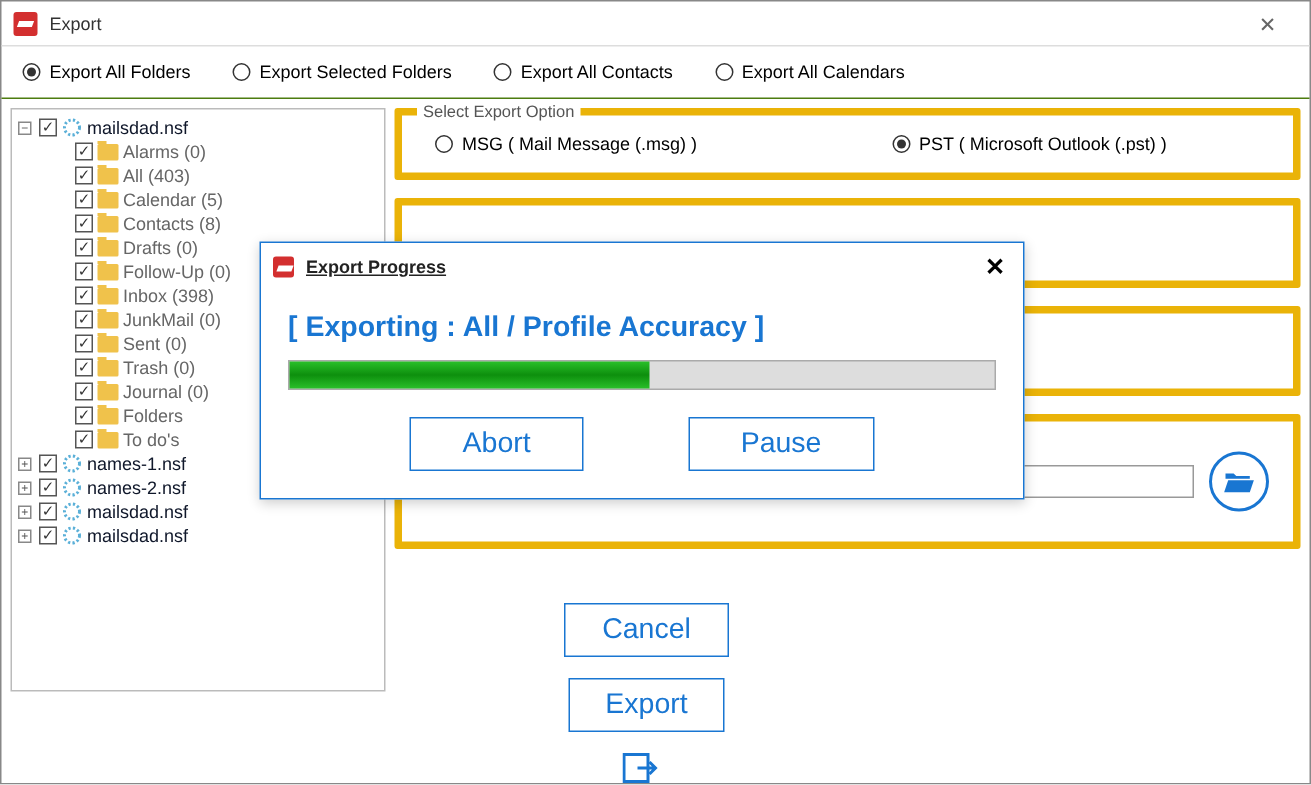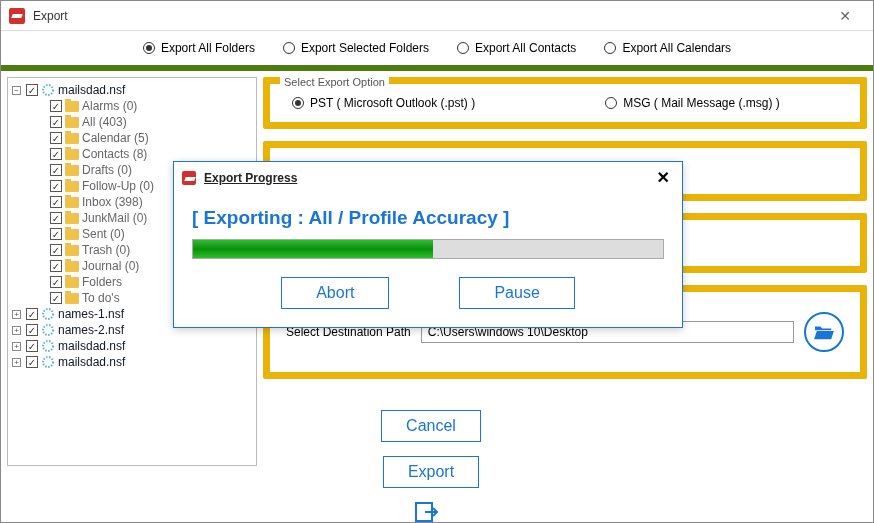--- a/index.html
+++ b/index.html
@@ -4,49 +4,49 @@
 <style>
 * { box-sizing: border-box; font-family: 'Segoe UI', Tahoma, sans-serif; font-size: 12px; }
 body { margin: 0; padding: 0; background: #fff; }
 .window { width: 874px; height: 523px; border: 1px solid #888; background: #fff; position: relative; }
 .titlebar { height: 30px; display: flex; align-items: center; padding: 0 8px; border-bottom: 1px solid #ddd; }
 .app-icon { width: 16px; height: 16px; background: #d32f2f; border-radius: 2px; margin-right: 8px; position:relative; }
 .app-icon::after { content:''; position:absolute; left:3px; top:6px; width:10px; height:4px; background:#fff; transform: skewX(-20deg); }
 .title-text { flex: 1; color: #333; }
 .win-close { width: 40px; height: 28px; display: flex; align-items: center; justify-content: center; font-size: 14px; color: #666; cursor:pointer; }
 
-.optionbar { padding: 10px 14px; display: flex; gap: 28px; border-bottom: 6px solid #4d7c0f; align-items:center;justify-content:center; }
+.optionbar { padding: 10px 14px; display: flex; gap: 28px; border-bottom: 1px solid #4d7c0f; align-items:center; }
 .radio { display: flex; align-items: center; gap: 6px; cursor:pointer; }
 .radio .circ { width:12px; height:12px; border:1px solid #333; border-radius:50%; display:flex; align-items:center; justify-content:center; }
 .radio .circ.sel::after { content:''; width:6px; height:6px; border-radius:50%; background:#333; }
 
 .body-row { display:flex; height: calc(100% - 30px - 40px - 50px); }
 .tree-pane { width: 250px; border:1px solid #bbb; margin:6px; padding:4px 2px; overflow:auto; }
 .tree-item { display:flex; align-items:center; gap:3px; padding:1px 0; white-space:nowrap; }
 .indent0 { padding-left: 2px; } .indent1b { padding-left: 40px;}
 .exp-box { width:9px; height:9px; border:1px solid #888; font-size:8px; line-height:7px; text-align:center; color:#555; margin-right:2px; }
 .cb { width:12px; height:12px; border:1px solid #555; display:inline-flex; align-items:center; justify-content:center; font-size:10px; color:#333; }
 .nsf-icon { width:14px; height:14px; display:inline-block; }
 .nsf-icon svg { width:14px; height:14px; }
 .folder-icon { width:14px; height:11px; background:#f0c24b; border-radius:1px; position:relative; display:inline-block; }
 .folder-icon::before { content:''; position:absolute; top:-2px; left:0; width:6px; height:2px; background:#f0c24b; }
 .tree-label { color:#666; }
 .tree-label.root { color:#0f172a; }
 
 .right-pane { flex:1; margin:6px 6px 6px 0; position:relative; }
-.fieldset { border:7px solid #eab308; border-radius:2px; padding:12px; margin-bottom:12px; position:relative; }
+.fieldset { border:5px solid #eab308; border-radius:2px; padding:12px; margin-bottom:12px; position:relative; }
 .fieldset-legend { position:absolute; top:-8px; left:10px; background:#fff; padding:0 4px; color:#555; font-size:11px;}
 .export-opts { display:flex; gap:130px; padding-left:10px; }
 .dest-row { display:flex; align-items:center; gap:10px; padding:8px 4px; }
 .dest-input { flex:1; border:1px solid #999; padding:3px 6px; height:22px; }
 .browse-btn { width:40px; height:40px; border:2px solid #1976d2; border-radius:50%; display:flex; align-items:center; justify-content:center; cursor:pointer; }
 .browse-btn svg { width:22px; height:18px; }
 
 .footer { position:absolute; bottom:0; left:0; right:0; height:50px; display:flex; justify-content:flex-end; align-items:center; gap:14px; padding-right:12px; border-top:1px solid transparent;flex-direction:column; }
-.btn { border:1px solid #1976d2; color:#1976d2; background:#fff; padding:6px 24px; cursor:pointer; font-size:16px; }
+.btn { border:1px solid #1976d2; color:#1976d2; background:#fff; padding:6px 24px; cursor:pointer; font-size:19px; }
 .exp-arrow { width:26px; height:26px; display:flex; align-items:center; justify-content:center; margin-left:-6px;}
 .exp-arrow svg { width:26px; height:20px; }
 
 .modal { position:absolute; left:172px; top:160px; width:510px; border:1px solid #1976d2; background:#fff; box-shadow:0 2px 8px rgba(0,0,0,0.2); z-index:10; }
 .modal-title { display:flex; align-items:center; padding:6px 8px; }
 .modal-title .app-icon { width:14px; height:14px; }
 .modal-title-text { font-weight:bold; flex:1; color:#222;text-decoration:underline; }
 .modal-close { font-size:16px; font-weight:bold; cursor:pointer; padding:0 4px; }
 .modal-body { padding:8px 18px 18px; }
 .export-label { color:#1976d2; font-weight:bold; margin:6px 0 10px; font-size:19px; }
@@ -196,26 +196,26 @@
             <span class="tree-label root">mailsdad.nsf</span>
           </div>
         </div>
     </div>
 
     <div class="right-pane">
       <div class="fieldset">
         <span class="fieldset-legend">Select Export Option</span>
         <div class="export-opts">
           <label class="radio">
+            <span class="circ"></span>
+            <span>MSG ( Mail Message (.msg) )</span>
+          </label>
+          <label class="radio">
             <span class="circ sel"></span>
             <span>PST ( Microsoft Outlook (.pst) )</span>
-          </label>
-          <label class="radio">
-            <span class="circ"></span>
-            <span>MSG ( Mail Message (.msg) )</span>
           </label>
         </div>
       </div>
 
       <div class="fieldset" style="height:60px"></div>
       <div class="fieldset" style="height:60px"></div>
 
       <div class="fieldset">
         <span class="fieldset-legend">Destination Path</span>
         <div class="dest-row">

